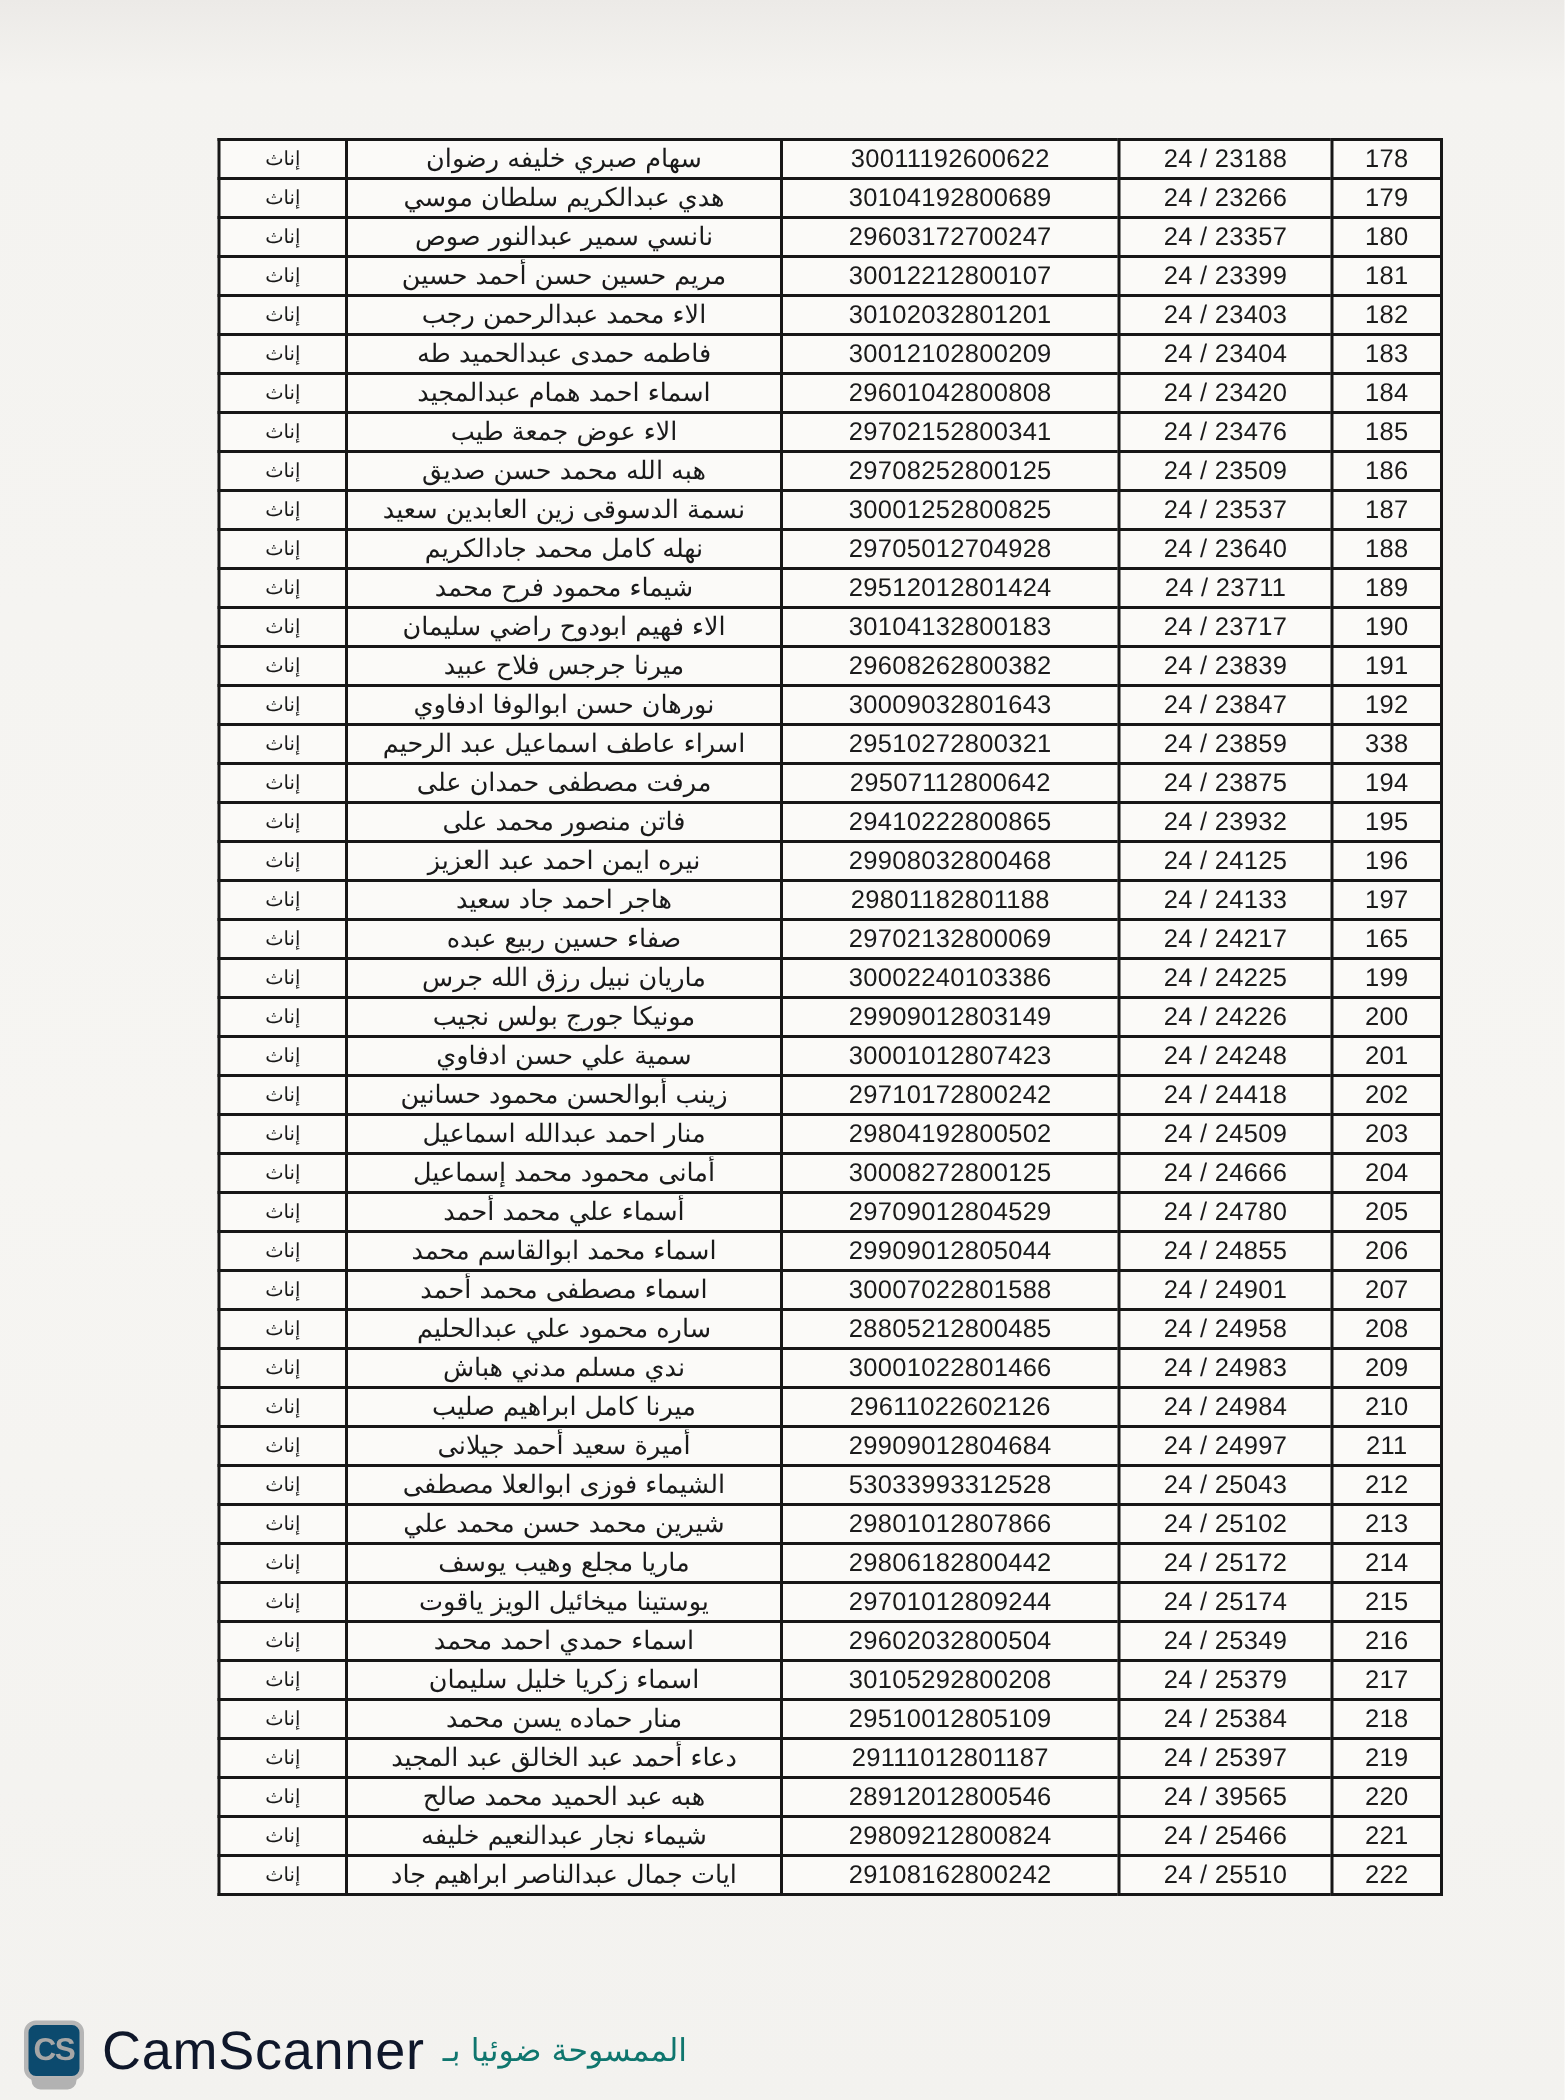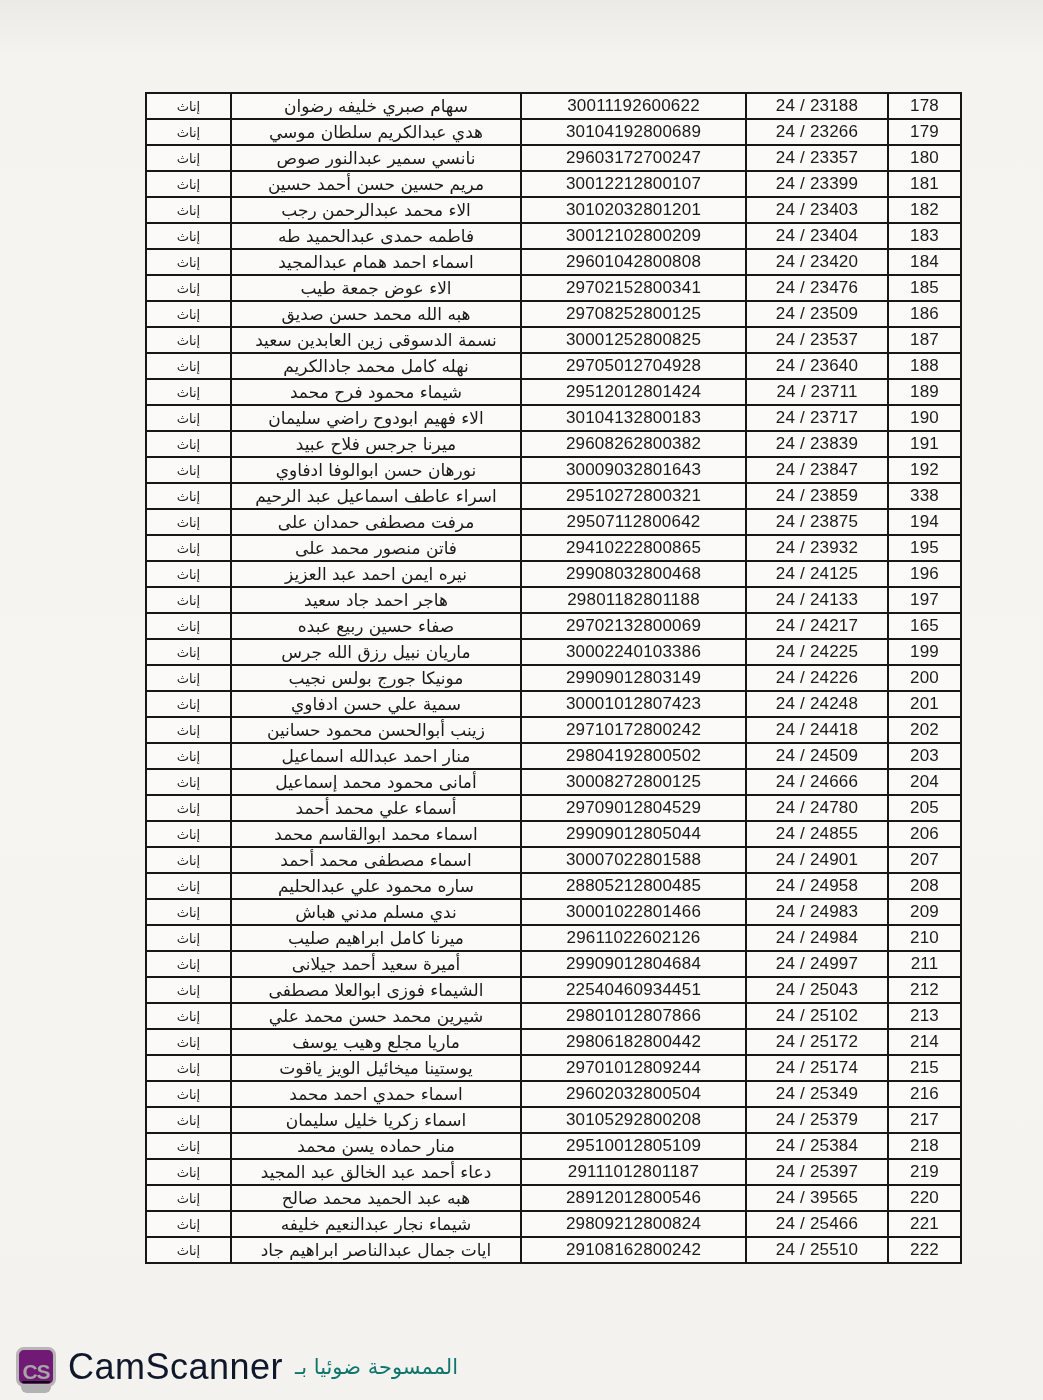--- a/index.html
+++ b/index.html
@@ -60,26 +60,25 @@
     align-items: center;
     gap: 12px;
     direction: ltr;
   }
   .cs-badge {
     position: relative;
     width: 40px;
     height: 40px;
     border: 3px solid #b6b6b6;
     border-radius: 8px;
-    background: #701a75;
+    background: #0c4a6e;
     display: flex;
-    align-items: flex-end;
+    align-items: center;
     justify-content: center;
     box-sizing: border-box;
-    text-decoration: underline;
   }
   .cs-badge .cs-text {
     font-family: "Liberation Sans", sans-serif;
     font-weight: bold;
     font-size: 21px;
     color: #a6a6a6;
     letter-spacing: -1px;
   }
   .cs-tab {
     position: absolute;
@@ -351,21 +350,21 @@
         <tr>
           <td class="num">211</td>
           <td class="num">24 / 24997</td>
           <td class="num">29909012804684</td>
           <td class="ar name-col">أميرة سعيد أحمد جيلانى</td>
           <td class="ar gender-col">إناث</td>
         </tr>
         <tr>
           <td class="num">212</td>
           <td class="num">24 / 25043</td>
-          <td class="num">22540460934451</td>
+          <td class="num">53033993312528</td>
           <td class="ar name-col">الشيماء فوزى ابوالعلا مصطفى</td>
           <td class="ar gender-col">إناث</td>
         </tr>
         <tr>
           <td class="num">213</td>
           <td class="num">24 / 25102</td>
           <td class="num">29801012807866</td>
           <td class="ar name-col">شيرين محمد حسن محمد علي</td>
           <td class="ar gender-col">إناث</td>
         </tr>

